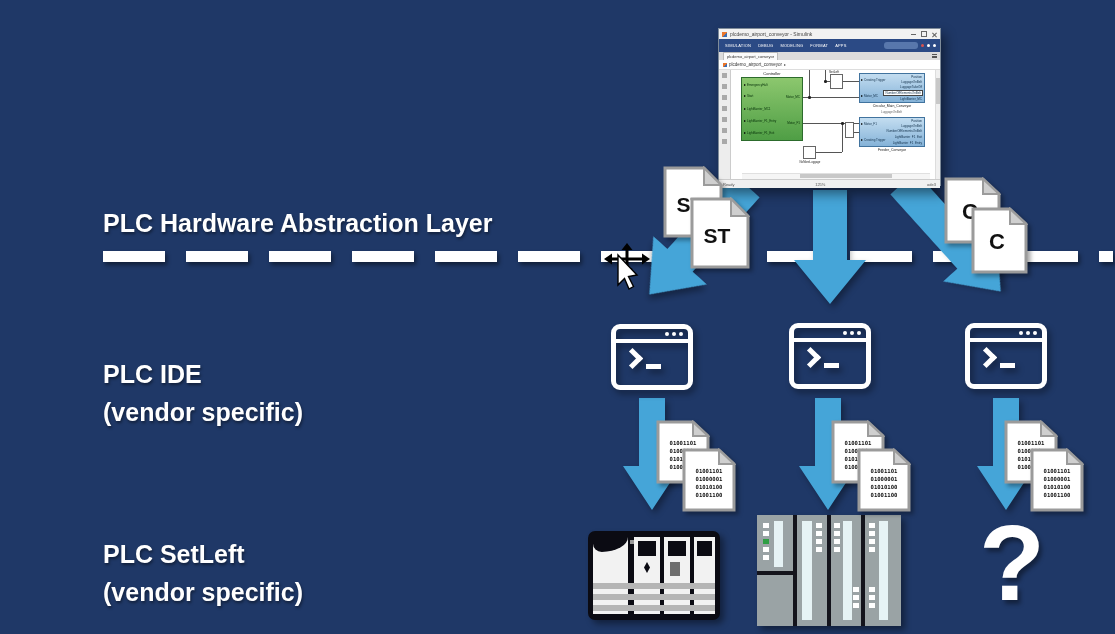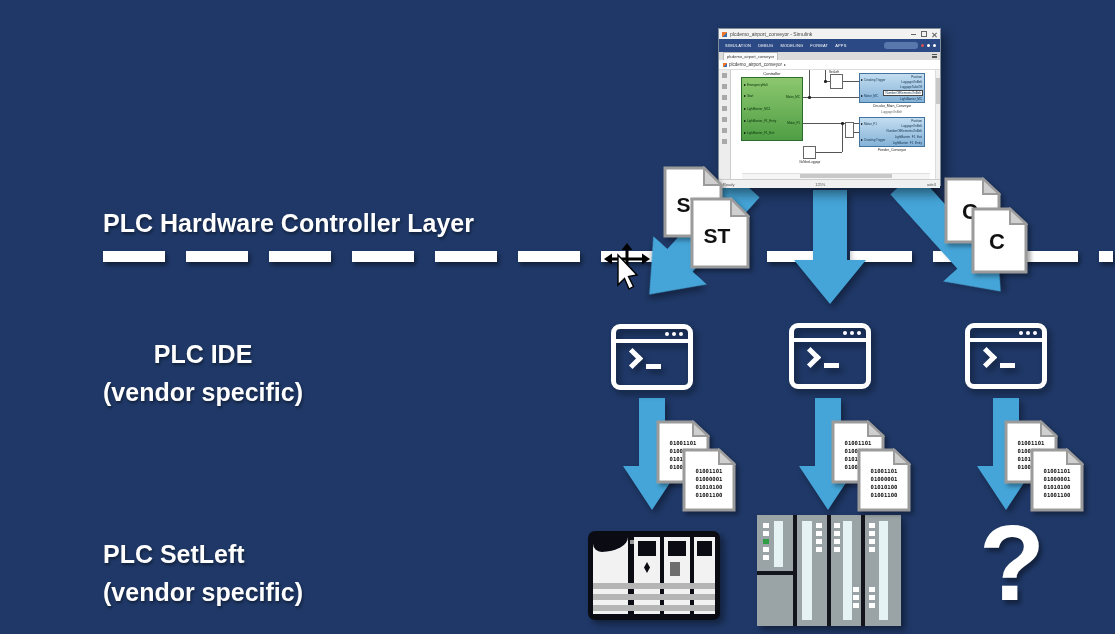--- a/index.html
+++ b/index.html
@@ -125,22 +125,22 @@
          text-shadow:3px 4px 4px rgba(0,0,0,.4);}
 
   
   .cursor{position:absolute;left:600px;top:243px;z-index:50;}
 </style>
 </head>
 <body>
 
 <div class="page">
 
-  <div class="big-label" style="left:103px;top:204px;">PLC Hardware Controller Layer</div>
-  <div class="big-label" style="left:103px;top:335px;text-align:center;">
+  <div class="big-label" style="left:103px;top:204px;">PLC Hardware Abstraction Layer</div>
+  <div class="big-label" style="left:103px;top:355px;">
     <div>PLC IDE</div>
     <div>(vendor specific)</div>
   </div>
   <div class="big-label" style="left:103px;top:535px;">
     <div>PLC SetLeft</div>
     <div>(vendor specific)</div>
   </div>
 
   <div class="dash-line"></div>
 

